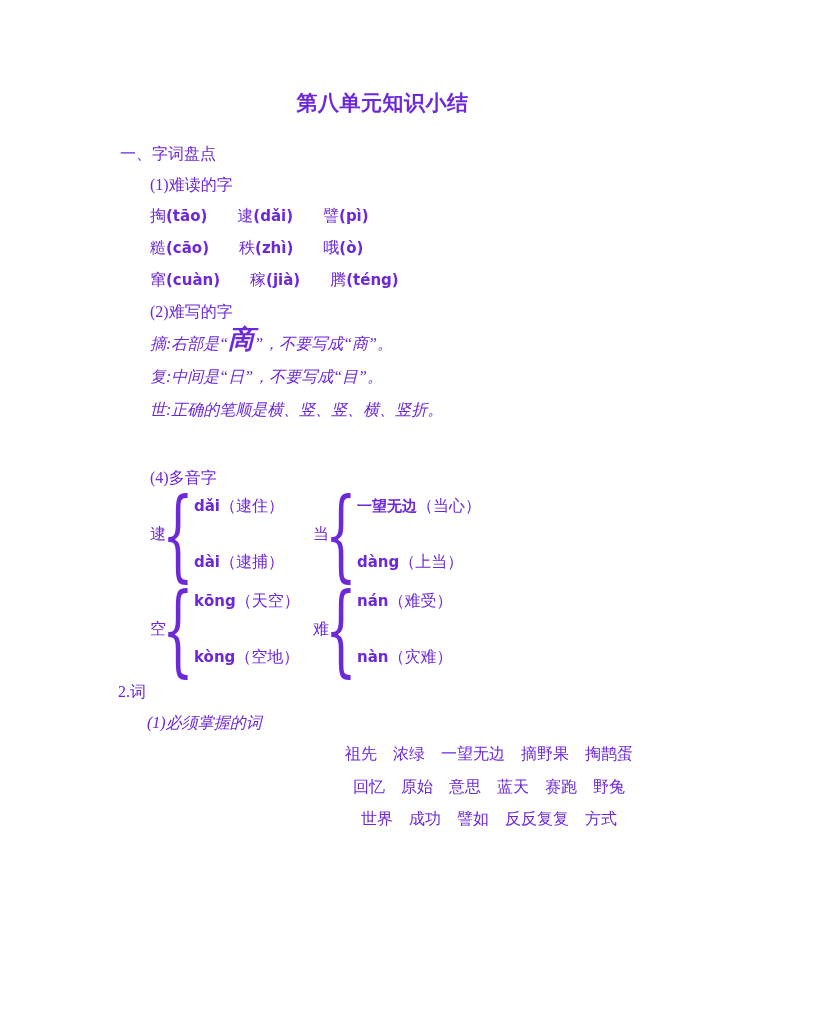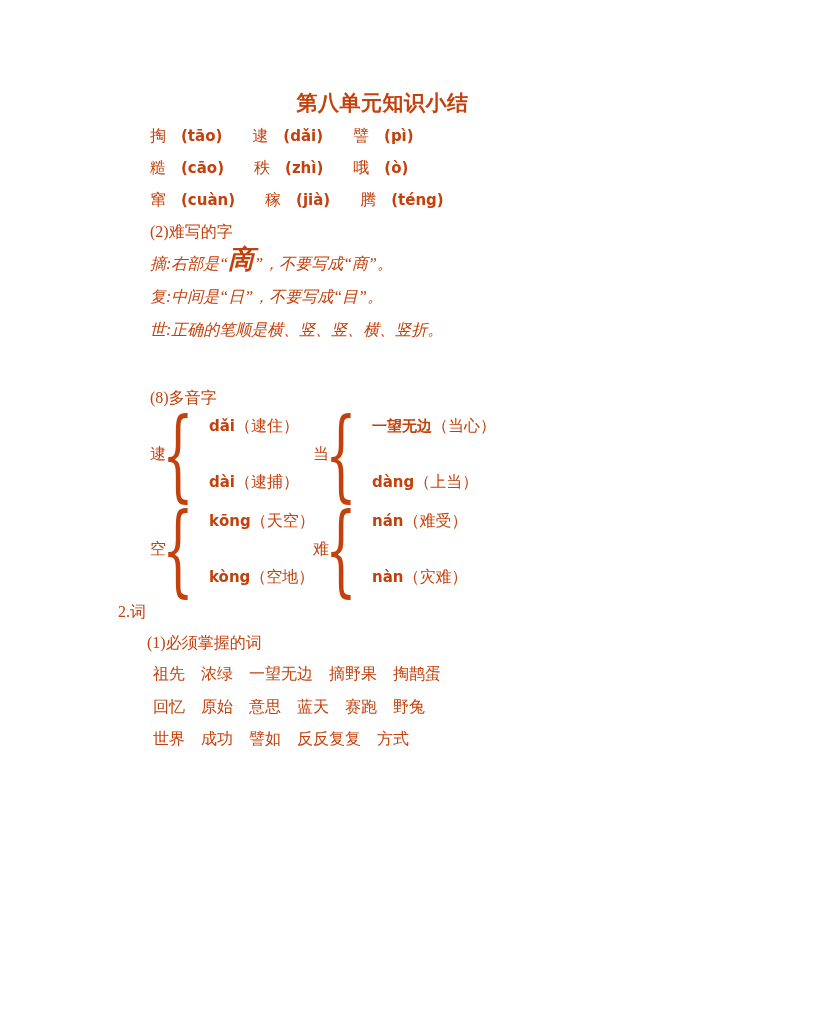--- a/index.html
+++ b/index.html
@@ -1,41 +1,41 @@
 <!DOCTYPE html>
 <html lang="zh"><head>
 <meta charset="utf-8">
 <style>
   html,body{margin:0;padding:0;background:#ffffff;}
   .page{
     position:relative;
     width:825px;height:1016px;
     background:#ffffff;
-    color:#c2410c;
+    color:#6d28d9;
     font-family:"Liberation Serif","DejaVu Serif",serif;
     font-size:16px;
     overflow:hidden;
   }
   .title{
     margin-top:86px;
     width:765px;
     text-align:center;
     font-size:21px;
     font-weight:bold;
     line-height:34px;
     letter-spacing:0.5px;
   }
   .line{line-height:31px;white-space:nowrap;}
   .ind0{padding-left:120px;}
   .ind1{padding-left:150px;}
   .ind2w{padding-left:118px;}
-  .indm{padding-left:147px;}
-  .indw{padding-left:153px;}
+  .indm{padding-left:147px;font-style:italic;}
+  .indw{padding-left:153px;text-align:center;}
   .first-line{margin-top:18px;}
-  .py{font-family:"DejaVu Sans","Liberation Sans",sans-serif;font-weight:bold;font-size:15px;padding-left:15px;}
+  .py{font-family:"DejaVu Sans","Liberation Sans",sans-serif;font-weight:bold;font-size:15px;}
   .pyitem{margin-right:26px;}
   .hw{line-height:33px;font-style:italic;}
   .bigchar{
     font-size:26px;font-weight:bold;line-height:0;
     vertical-align:1px;
     font-family:"Liberation Serif","DejaVu Serif",serif;
   }
   .duoyin-heading{margin-top:36px;}
   .dyrow{display:flex;padding-left:150px;}
   .dyrow1{margin-top:2px;height:78px;}
@@ -59,20 +59,22 @@
   .words{line-height:32.5px;}
   .mt2w{margin-top:7px;}
 </style>
 </head>
 <body>
 
 <div class="page">
 
   <div class="title">第八单元知识小结</div>
 
+  <div class="line ind0 first-line">一、字词盘点</div>
+  <div class="line ind1">(1)难读的字</div>
 
   <div class="line ind1">
     <span class="pyitem"><span>掏</span><span class="py">(tāo)</span></span>
     <span class="pyitem"><span>逮</span><span class="py">(dǎi)</span></span>
     <span class="pyitem"><span>譬</span><span class="py">(pì)</span></span>
   </div>
   <div class="line ind1">
     <span class="pyitem"><span>糙</span><span class="py">(cāo)</span></span>
     <span class="pyitem"><span>秩</span><span class="py">(zhì)</span></span>
     <span class="pyitem"><span>哦</span><span class="py">(ò)</span></span>
@@ -82,21 +84,21 @@
     <span class="pyitem"><span>稼</span><span class="py">(jià)</span></span>
     <span class="pyitem"><span>腾</span><span class="py">(téng)</span></span>
   </div>
 
   <div class="line ind1">(2)难写的字</div>
 
   <div class="line ind1 hw"><span>摘:右部是“</span><span class="bigchar">啇</span><span>”，不要写成“商”。</span></div>
   <div class="line ind1 hw">复:中间是“日”，不要写成“目”。</div>
   <div class="line ind1 hw">世:正确的笔顺是横、竖、竖、横、竖折。</div>
 
-  <div class="line ind1 duoyin-heading">(8)多音字</div>
+  <div class="line ind1 duoyin-heading">(4)多音字</div>
 
   <div class="dyrow dyrow1">
     <div class="dy-group dy-left">
       <span class="dy-char">逮</span>
       <span class="dy-brace"></span>
       <span class="dy-entries">
         <span class="dy-entry"><span class="py">dǎi</span><span>（逮住）</span></span>
         <span class="dy-entry"><span class="py">dài</span><span>（逮捕）</span></span>
       </span>
     </div>

